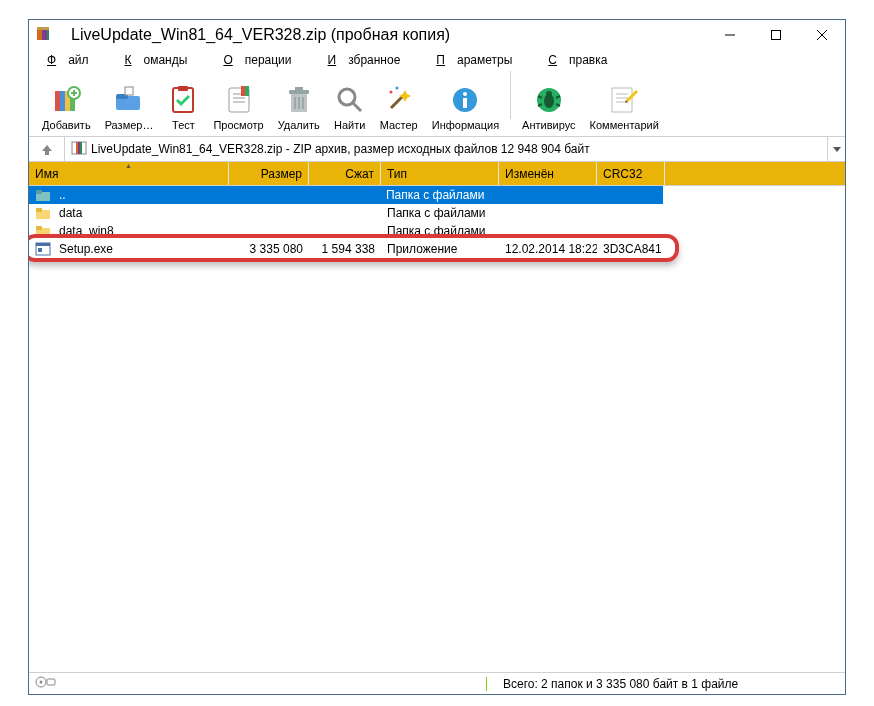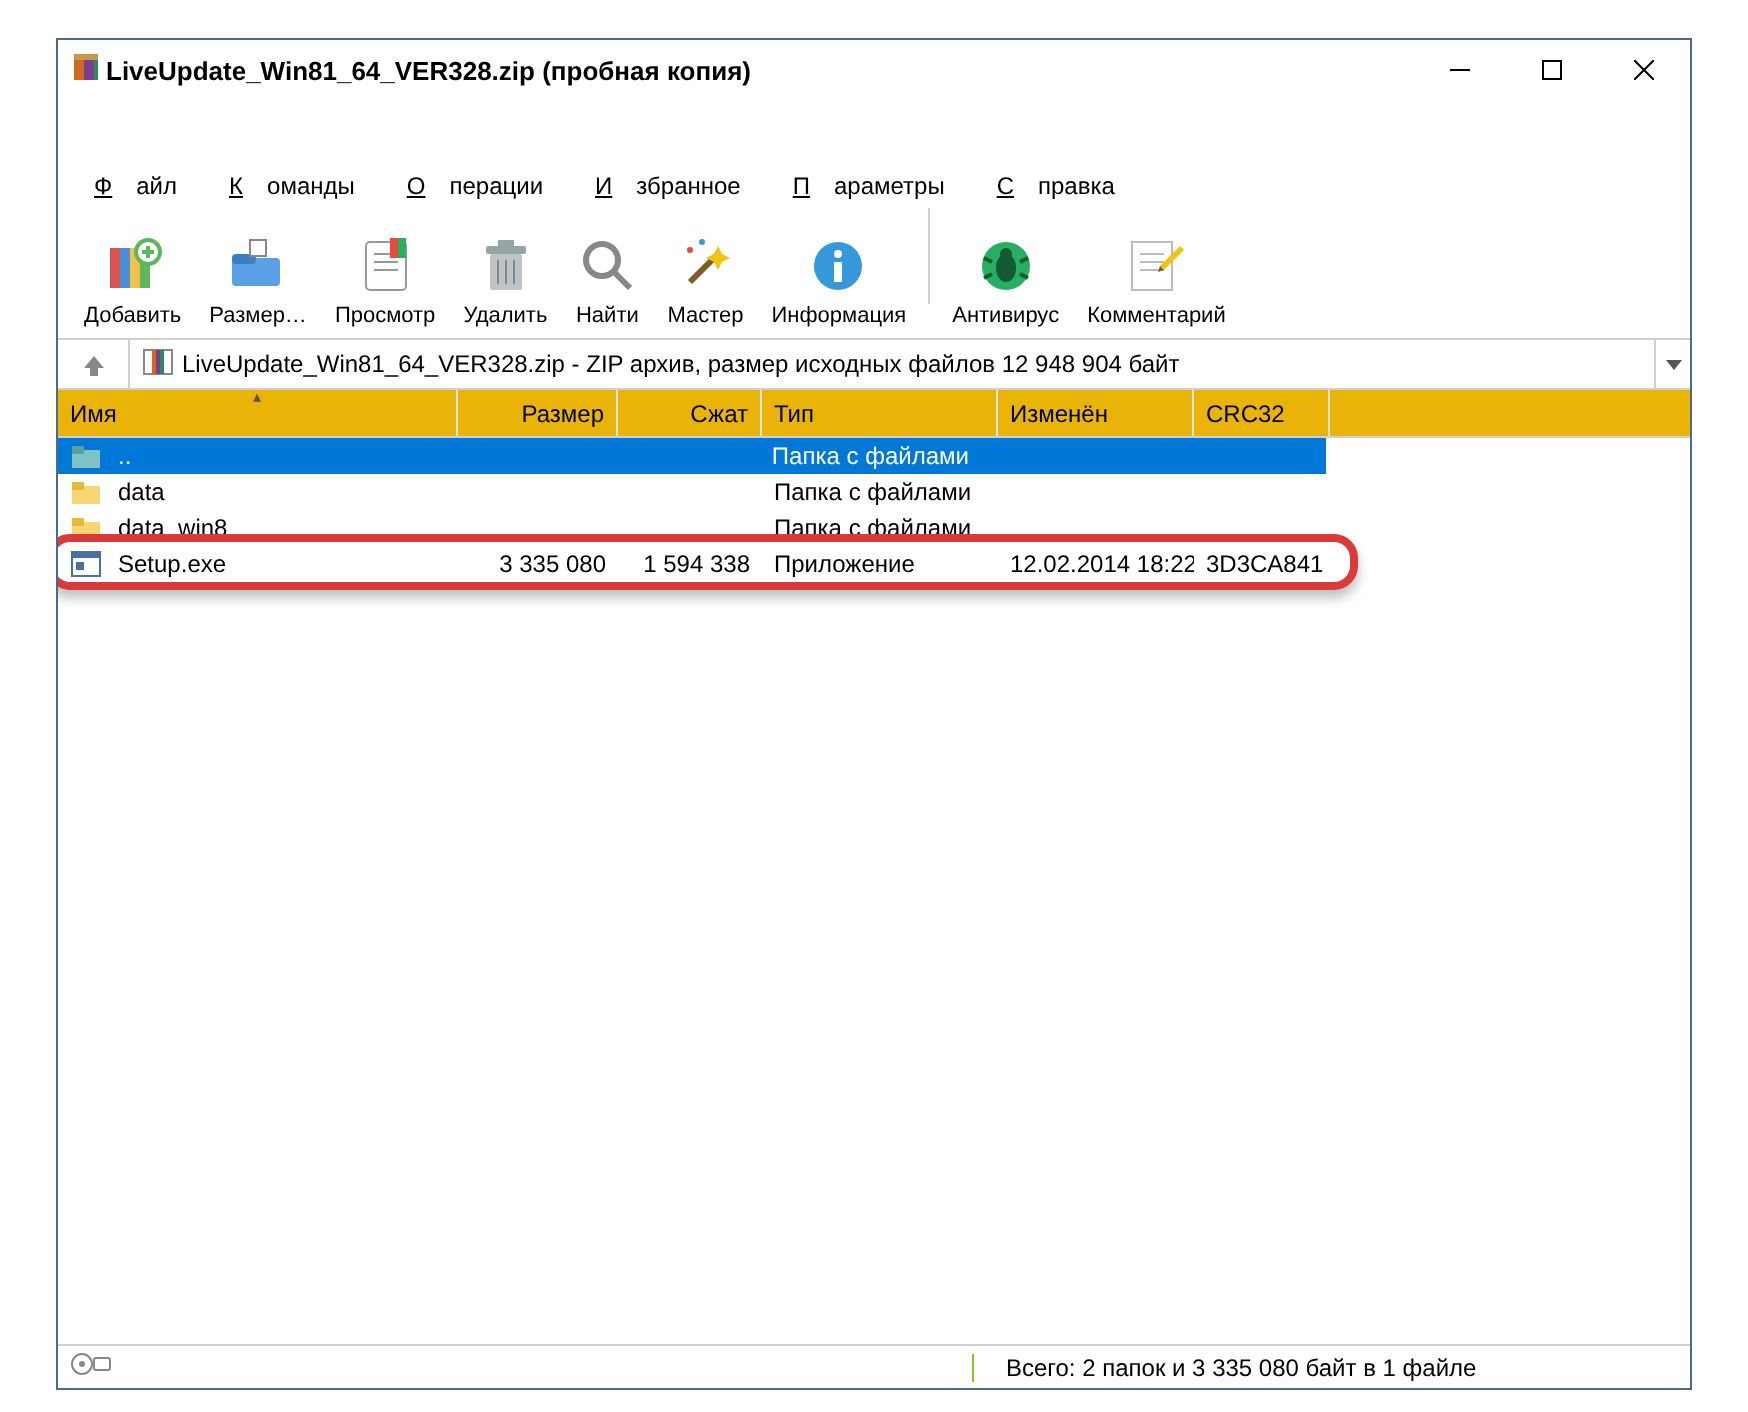--- a/index.html
+++ b/index.html
@@ -1,25 +1,25 @@
 <!DOCTYPE html>
 <html><head>
 <meta charset="utf-8">
 <style>
 * { box-sizing:border-box; margin:0; padding:0; font-family:"Segoe UI",Tahoma,sans-serif; font-size:12px; user-select:none; }
 body { background:#fff; width:874px; height:706px; overflow:hidden; }
 .window { position:absolute; left:28px; top:19px; width:818px; height:676px; background:#fff; border:1px solid #4a6b8a; display:flex; flex-direction:column; }
 
 .titlebar { height:30px; background:#fff; display:flex; align-items:center; padding-left:6px; }
 .titlebar svg { flex-shrink:0; }
-.titlebar .title { margin-left:2px; color:#000; font-size:13px; flex:1;font-weight:bold; }
+.titlebar .title { margin-left:20px; color:#000; font-size:16px; flex:1; }
 .win-controls { display:flex; height:100%; }
 .win-controls div { width:46px; height:100%; display:flex; align-items:center; justify-content:center; }
 
-.menubar { height:19px; display:flex; align-items:center; padding-left:6px; background:#fff; gap:2px;margin-top:33px;}
+.menubar { height:19px; display:flex; align-items:center; padding-left:6px; background:#fff; gap:12px;}
 .menubar span { padding:2px 6px; cursor:default; }
 .menubar .acc { text-decoration:underline; }
 
 .toolbar { height:67px; display:flex; align-items:flex-start; padding:2px 6px 0 6px; }
 .tb-item { display:flex; flex-direction:column; align-items:center; justify-content:flex-end; height:60px; padding:0 7px; cursor:default; position:relative; }
 .tb-icon { width:32px; height:32px; display:flex; align-items:center; justify-content:center; }
 .tb-label { font-size:11px; color:#000; margin-top:3px; white-space:nowrap;}
 .sep { width:1px; height:48px; background:#d0d0d0; margin:0 4px; }
 
 .addrbar { height:26px; display:flex; align-items:center; border-top:1px solid #d0d0d0; border-bottom:1px solid #d0d0d0; }
@@ -119,20 +119,30 @@
             <rect x="3" y="12" width="24" height="14" rx="2" fill="#5aa0e6"></rect>
             <rect x="3" y="10" width="12" height="5" rx="2" fill="#3a7fc4"></rect>
             <rect x="12" y="3" width="8" height="8" fill="#fff" stroke="#888"></rect>
           </svg>
         </div>
         <span class="tb-label">Размер…</span>
       </div>
     <div class="tb-item">
         <div class="tb-icon">
           <svg width="32" height="32">
+            <rect x="6" y="4" width="20" height="24" rx="2" fill="#fff" stroke="#c0392b" stroke-width="2"></rect>
+            <rect x="11" y="2" width="10" height="5" rx="1" fill="#c0392b"></rect>
+            <path d="M10 16 l4 4 l8 -8" fill="none" stroke="#2ecc71" stroke-width="3"></path>
+          </svg>
+        </div>
+        <span class="tb-label">Тест</span>
+      </div>
+    <div class="tb-item">
+        <div class="tb-icon">
+          <svg width="32" height="32">
             <rect x="6" y="4" width="20" height="24" rx="2" fill="#fff" stroke="#999"></rect>
             <line x1="10" y1="10" x2="22" y2="10" stroke="#999"></line>
             <line x1="10" y1="14" x2="22" y2="14" stroke="#999"></line>
             <line x1="10" y1="18" x2="22" y2="18" stroke="#999"></line>
             <rect x="18" y="2" width="4" height="10" fill="#e74c3c"></rect>
             <rect x="22" y="2" width="4" height="10" fill="#27ae60"></rect>
           </svg>
         </div>
         <span class="tb-label">Просмотр</span>
       </div>

